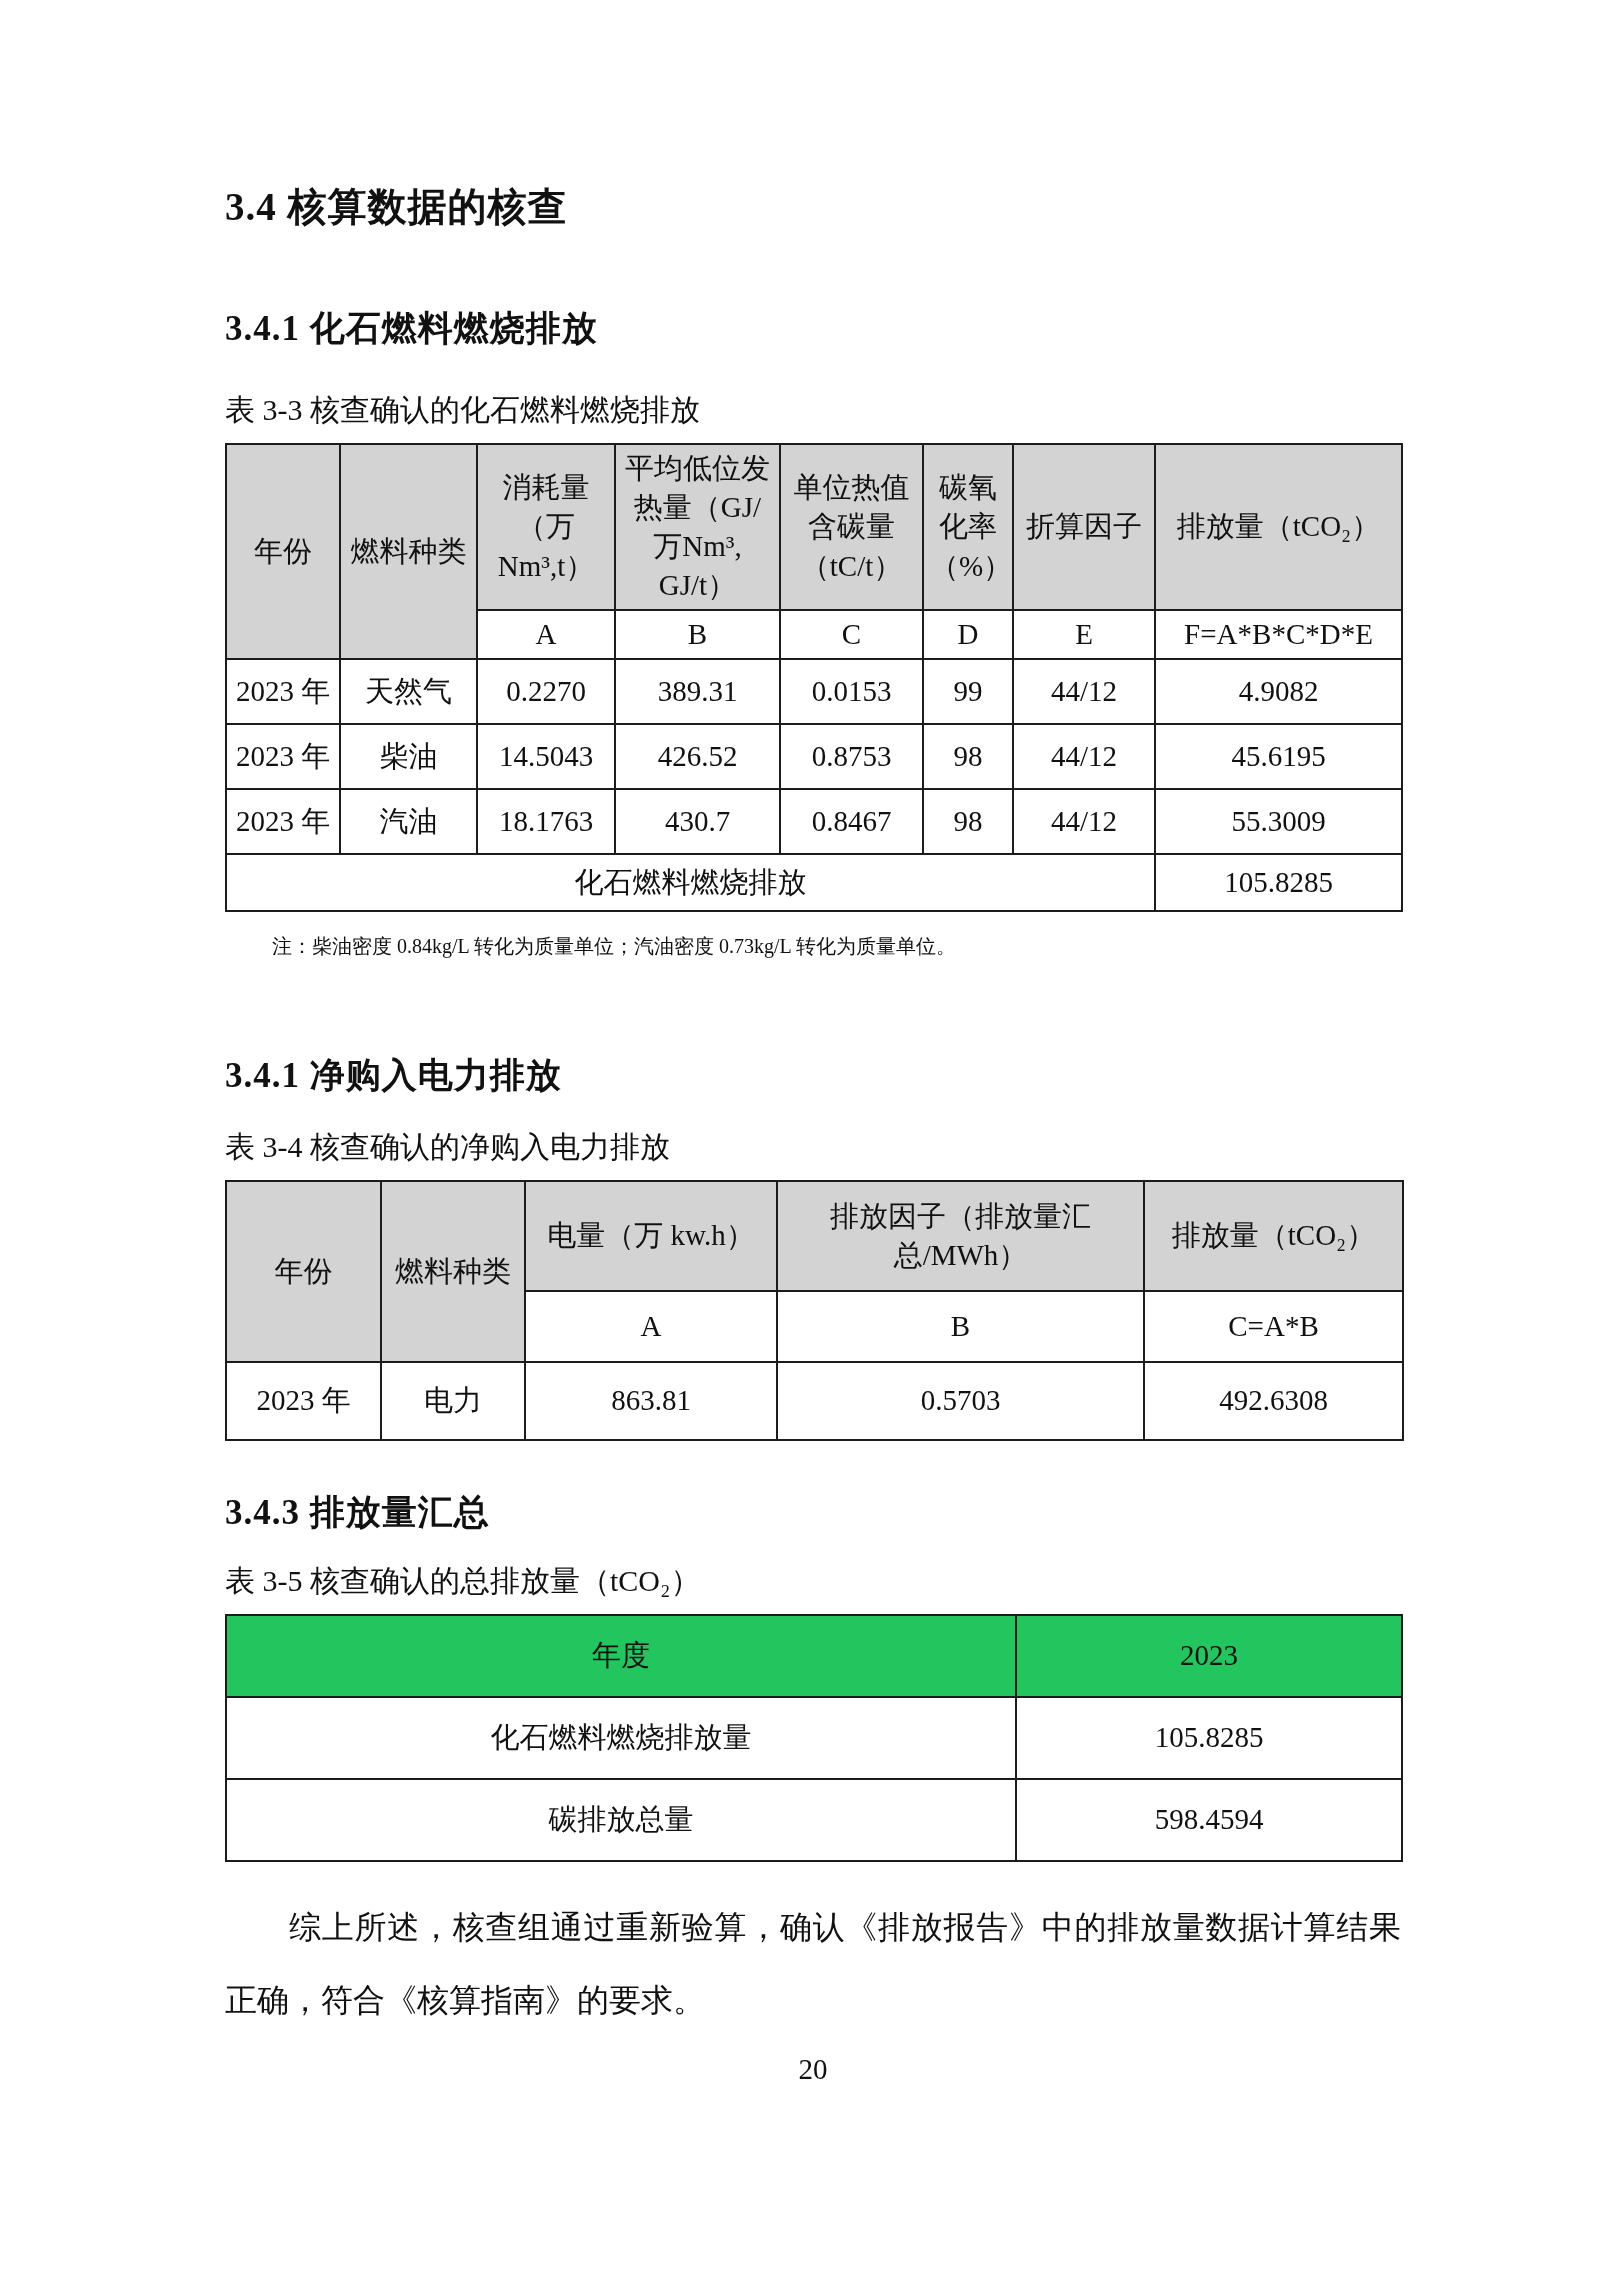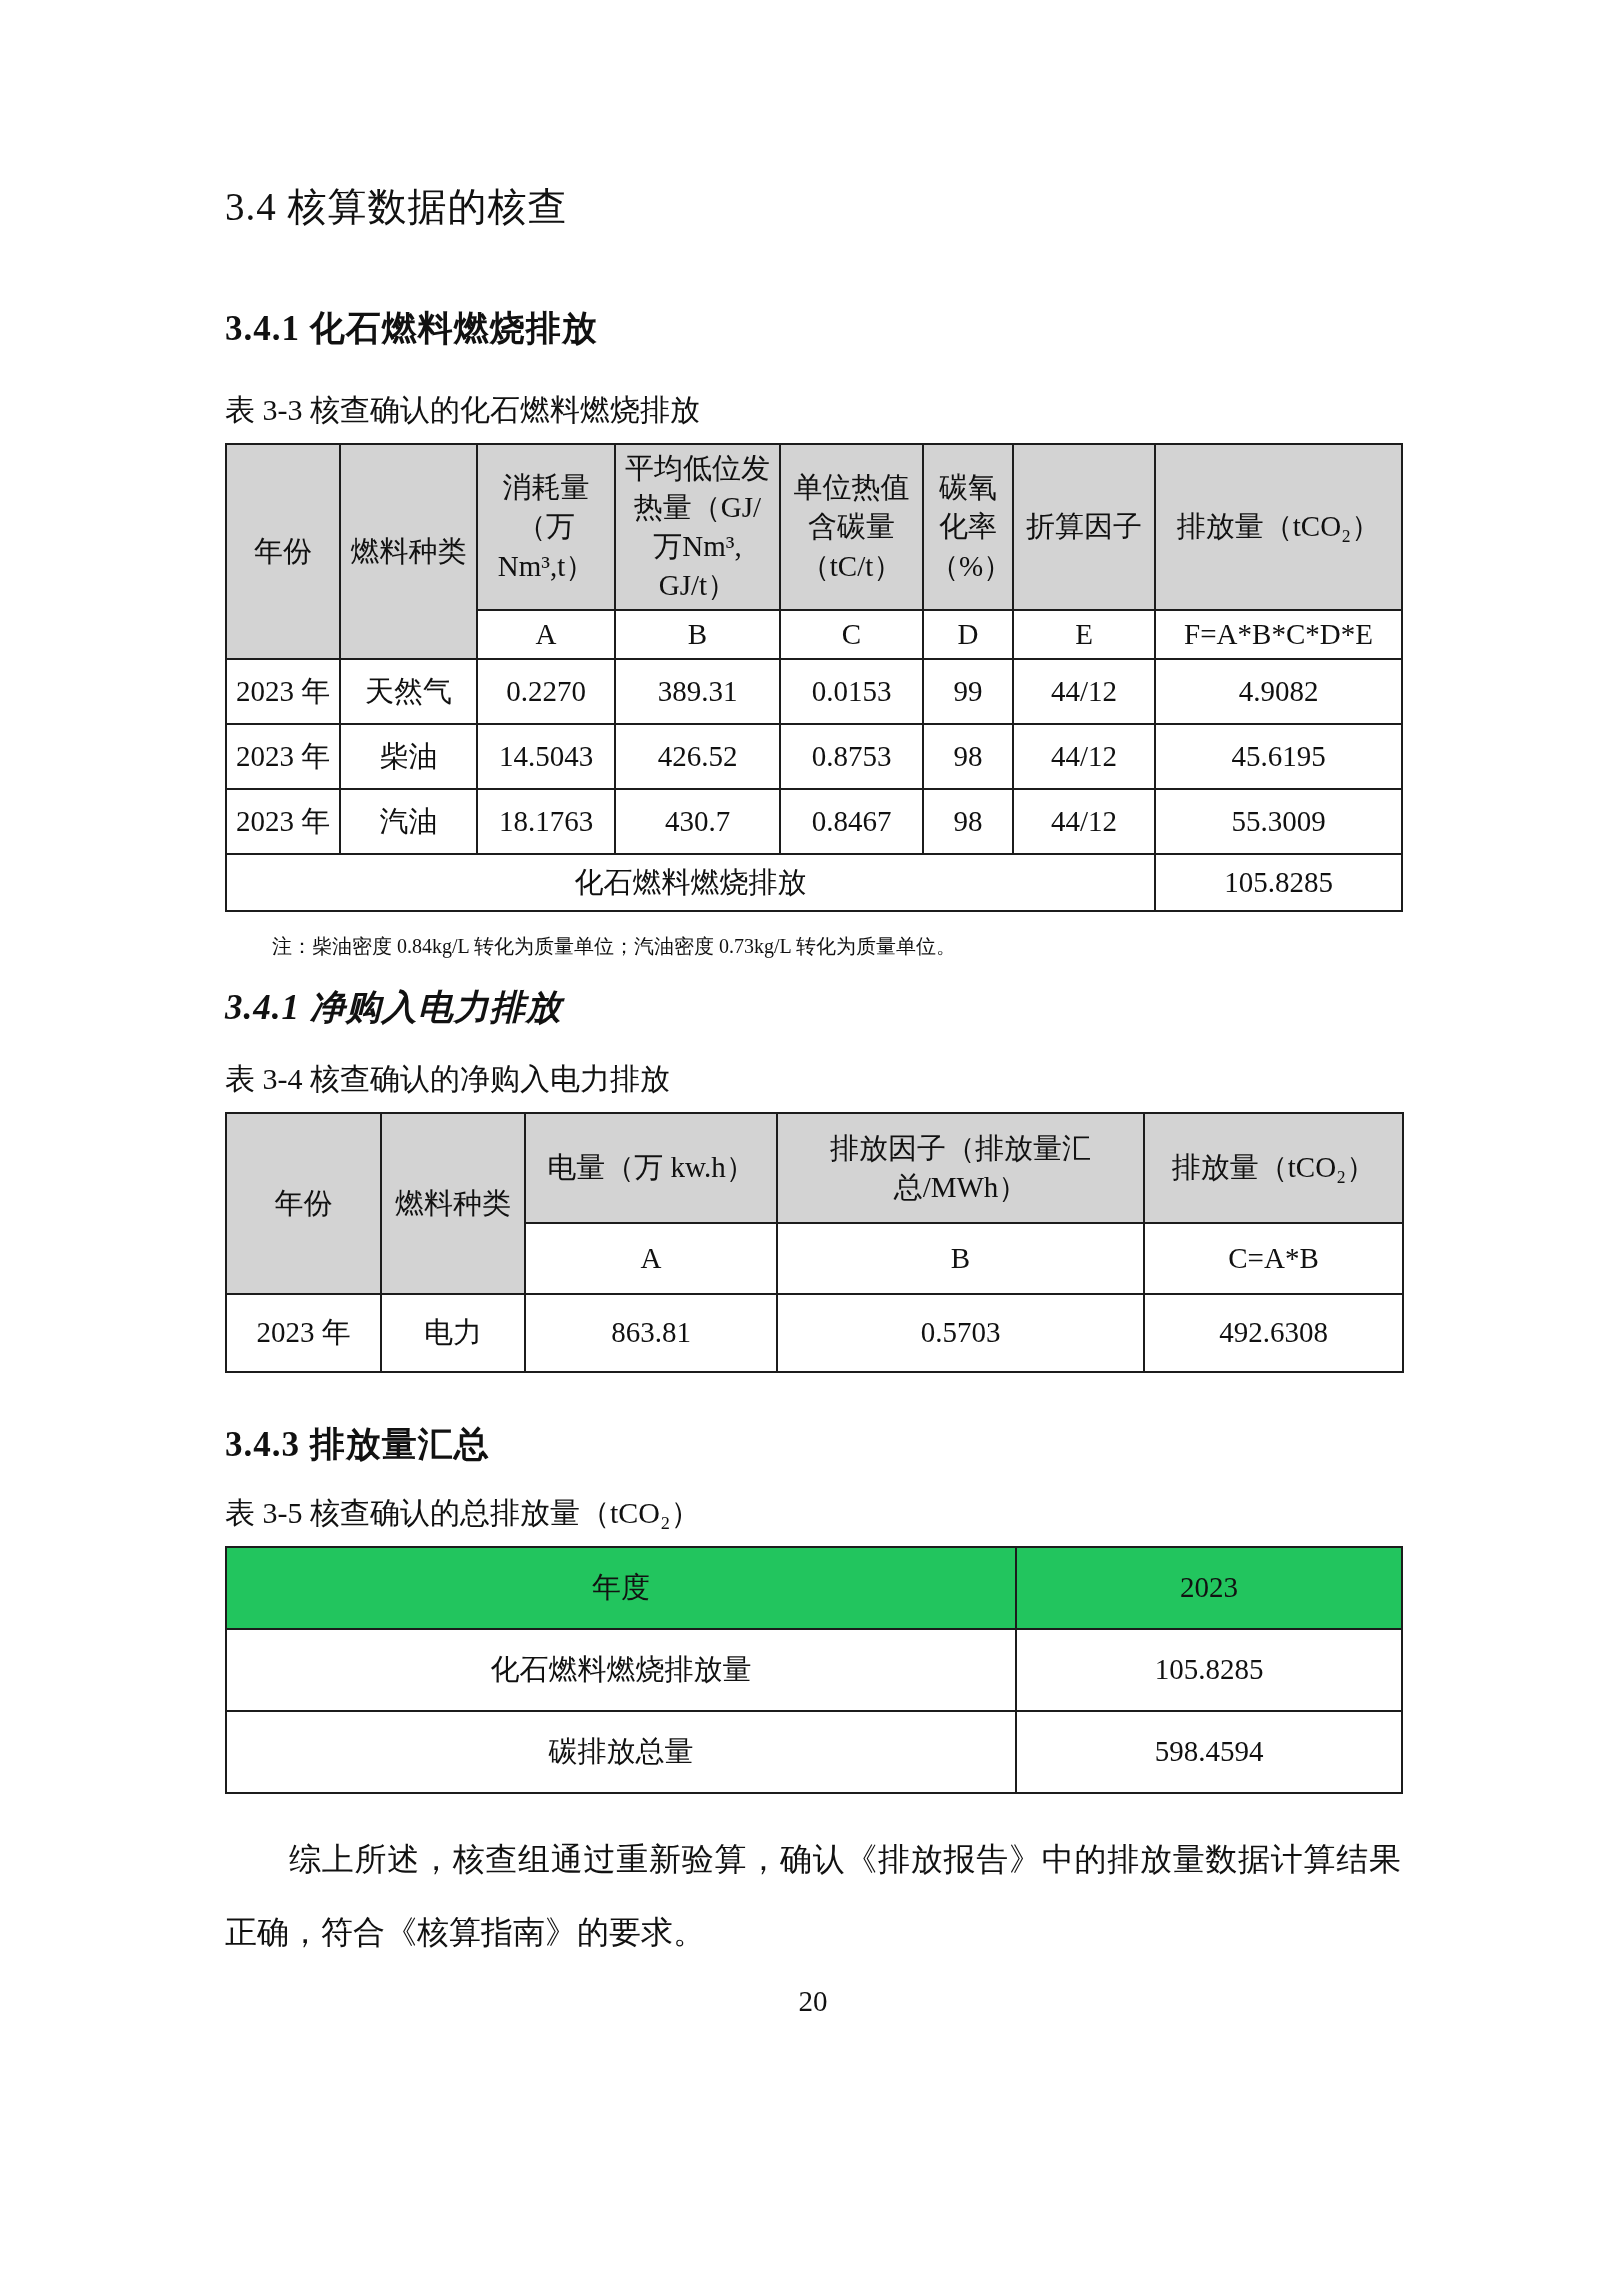--- a/index.html
+++ b/index.html
@@ -8,30 +8,30 @@
     width:1621px;height:2293px;
     box-sizing:border-box;
     padding:0 220px 0 225px;
     background:#ffffff;
     color:#111;
     font-family:"Liberation Serif","DejaVu Serif",serif;
     overflow:hidden;
   }
   .h1{
     margin:0;padding-top:182px;
-    font-size:39px;font-weight:normal;line-height:1.3;
+    font-size:39px;font-weight:bold;line-height:1.3;
     letter-spacing:1px;
   }
   .h2{
     margin:0;
     font-size:35px;font-weight:bold;line-height:1.3;
     letter-spacing:1px;
   }
   .h2.fossil{margin-top:73px;}
-  .h2.power{margin-top:25px;font-style:italic;}
+  .h2.power{margin-top:93px;}
   .h2.summary{margin-top:49px;}
   .caption{
     margin:0;
     font-size:30px;line-height:1.3;
   }
   .caption.c33{margin-top:39px;}
   .caption.c34{margin-top:29px;}
   .caption.c35{margin-top:25.5px;}
   table.doc{
     border-collapse:collapse;table-layout:fixed;

